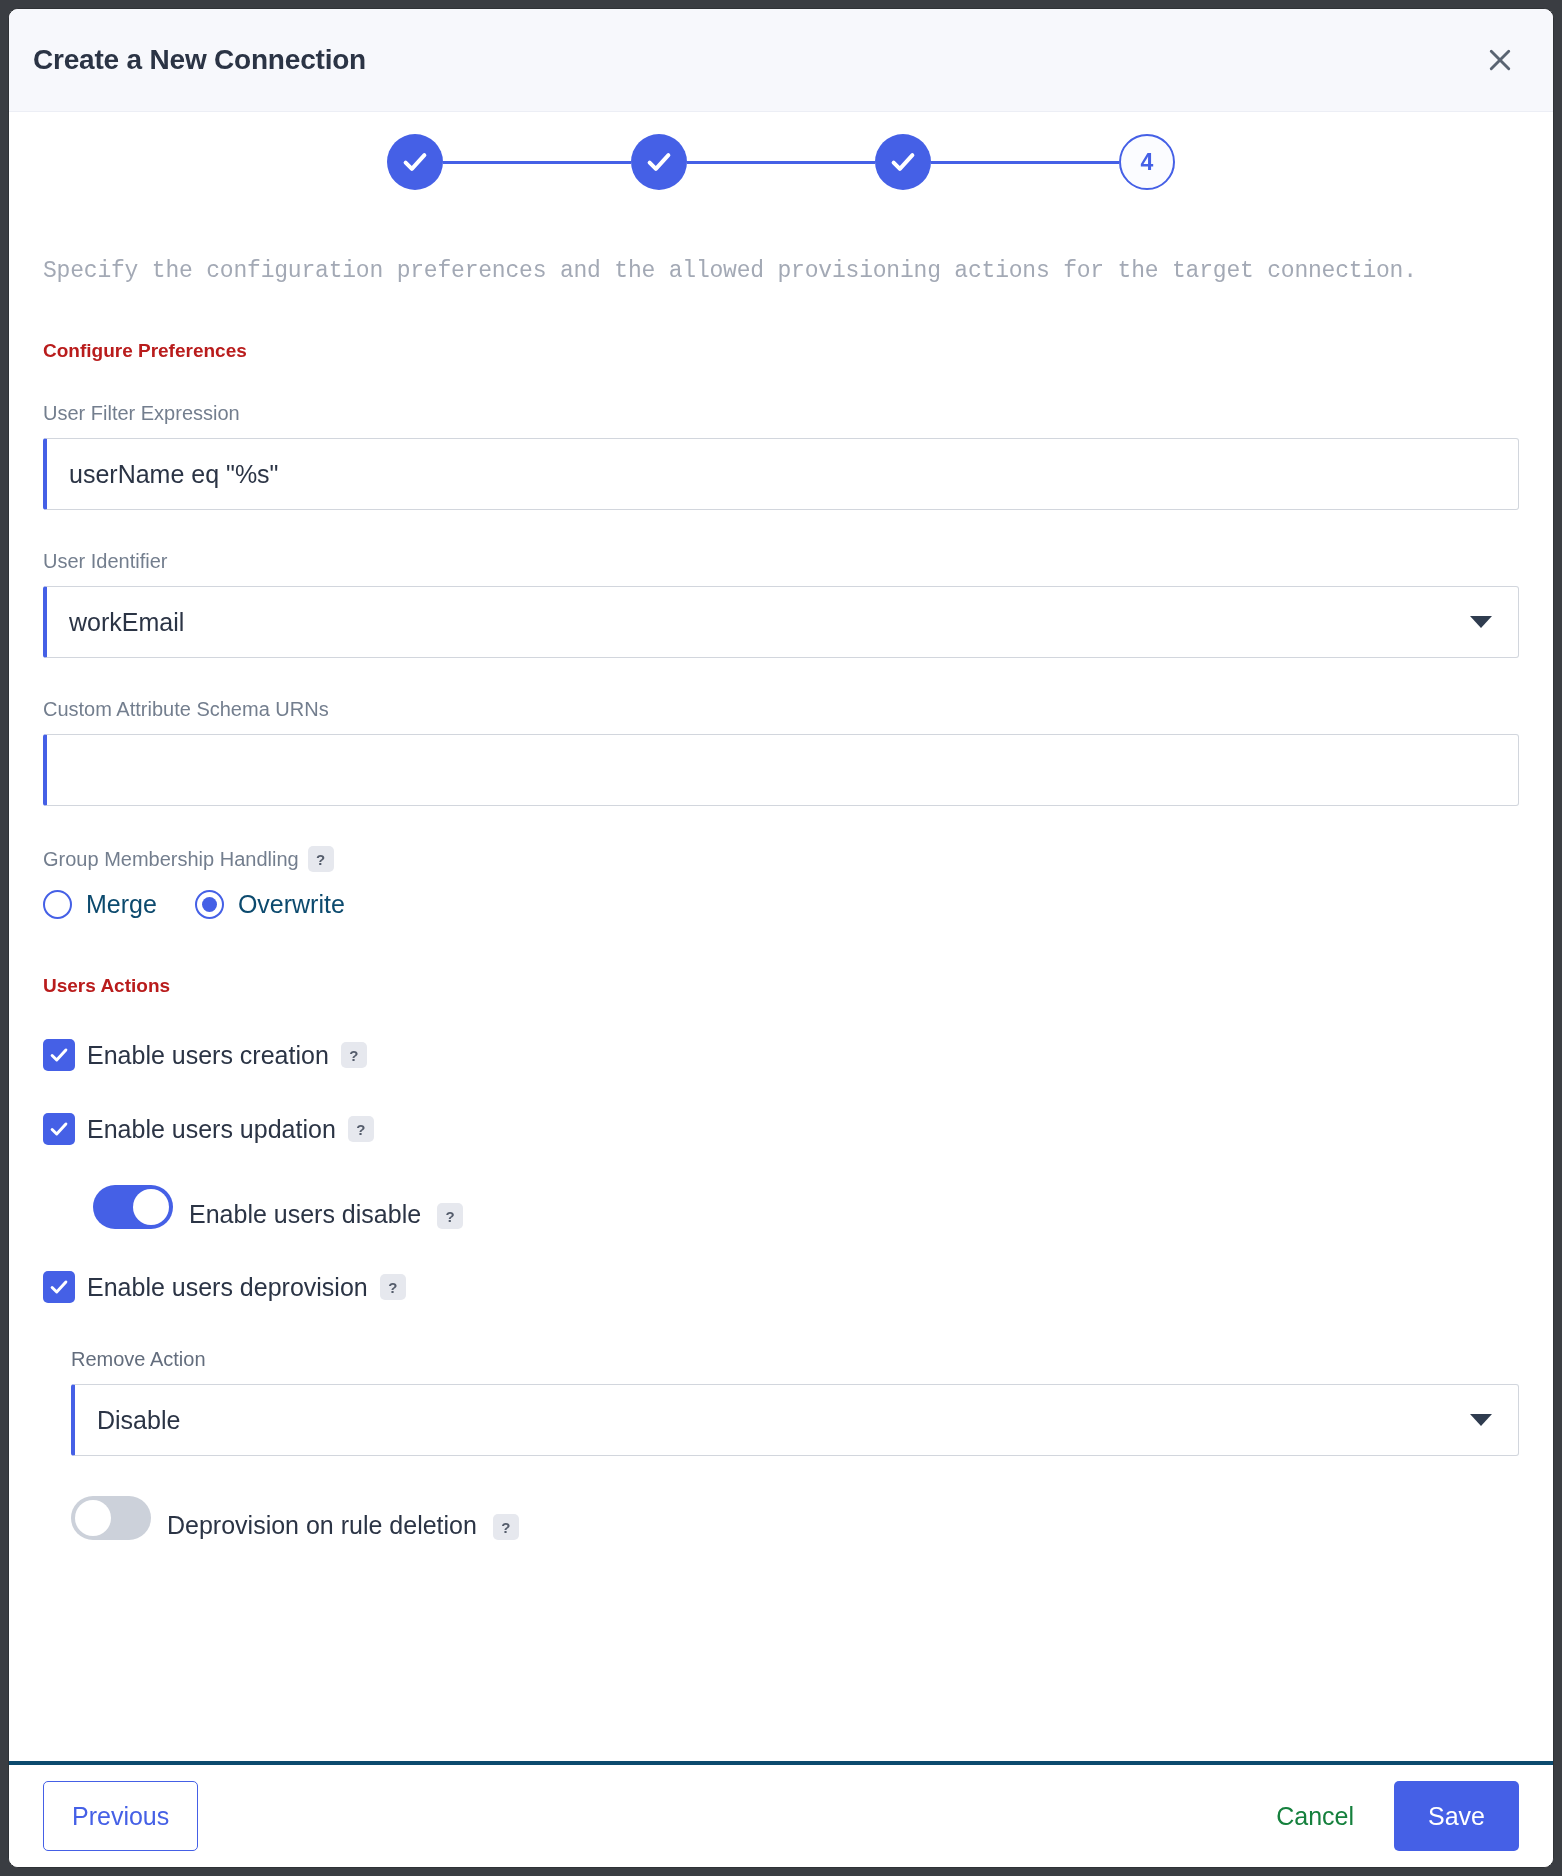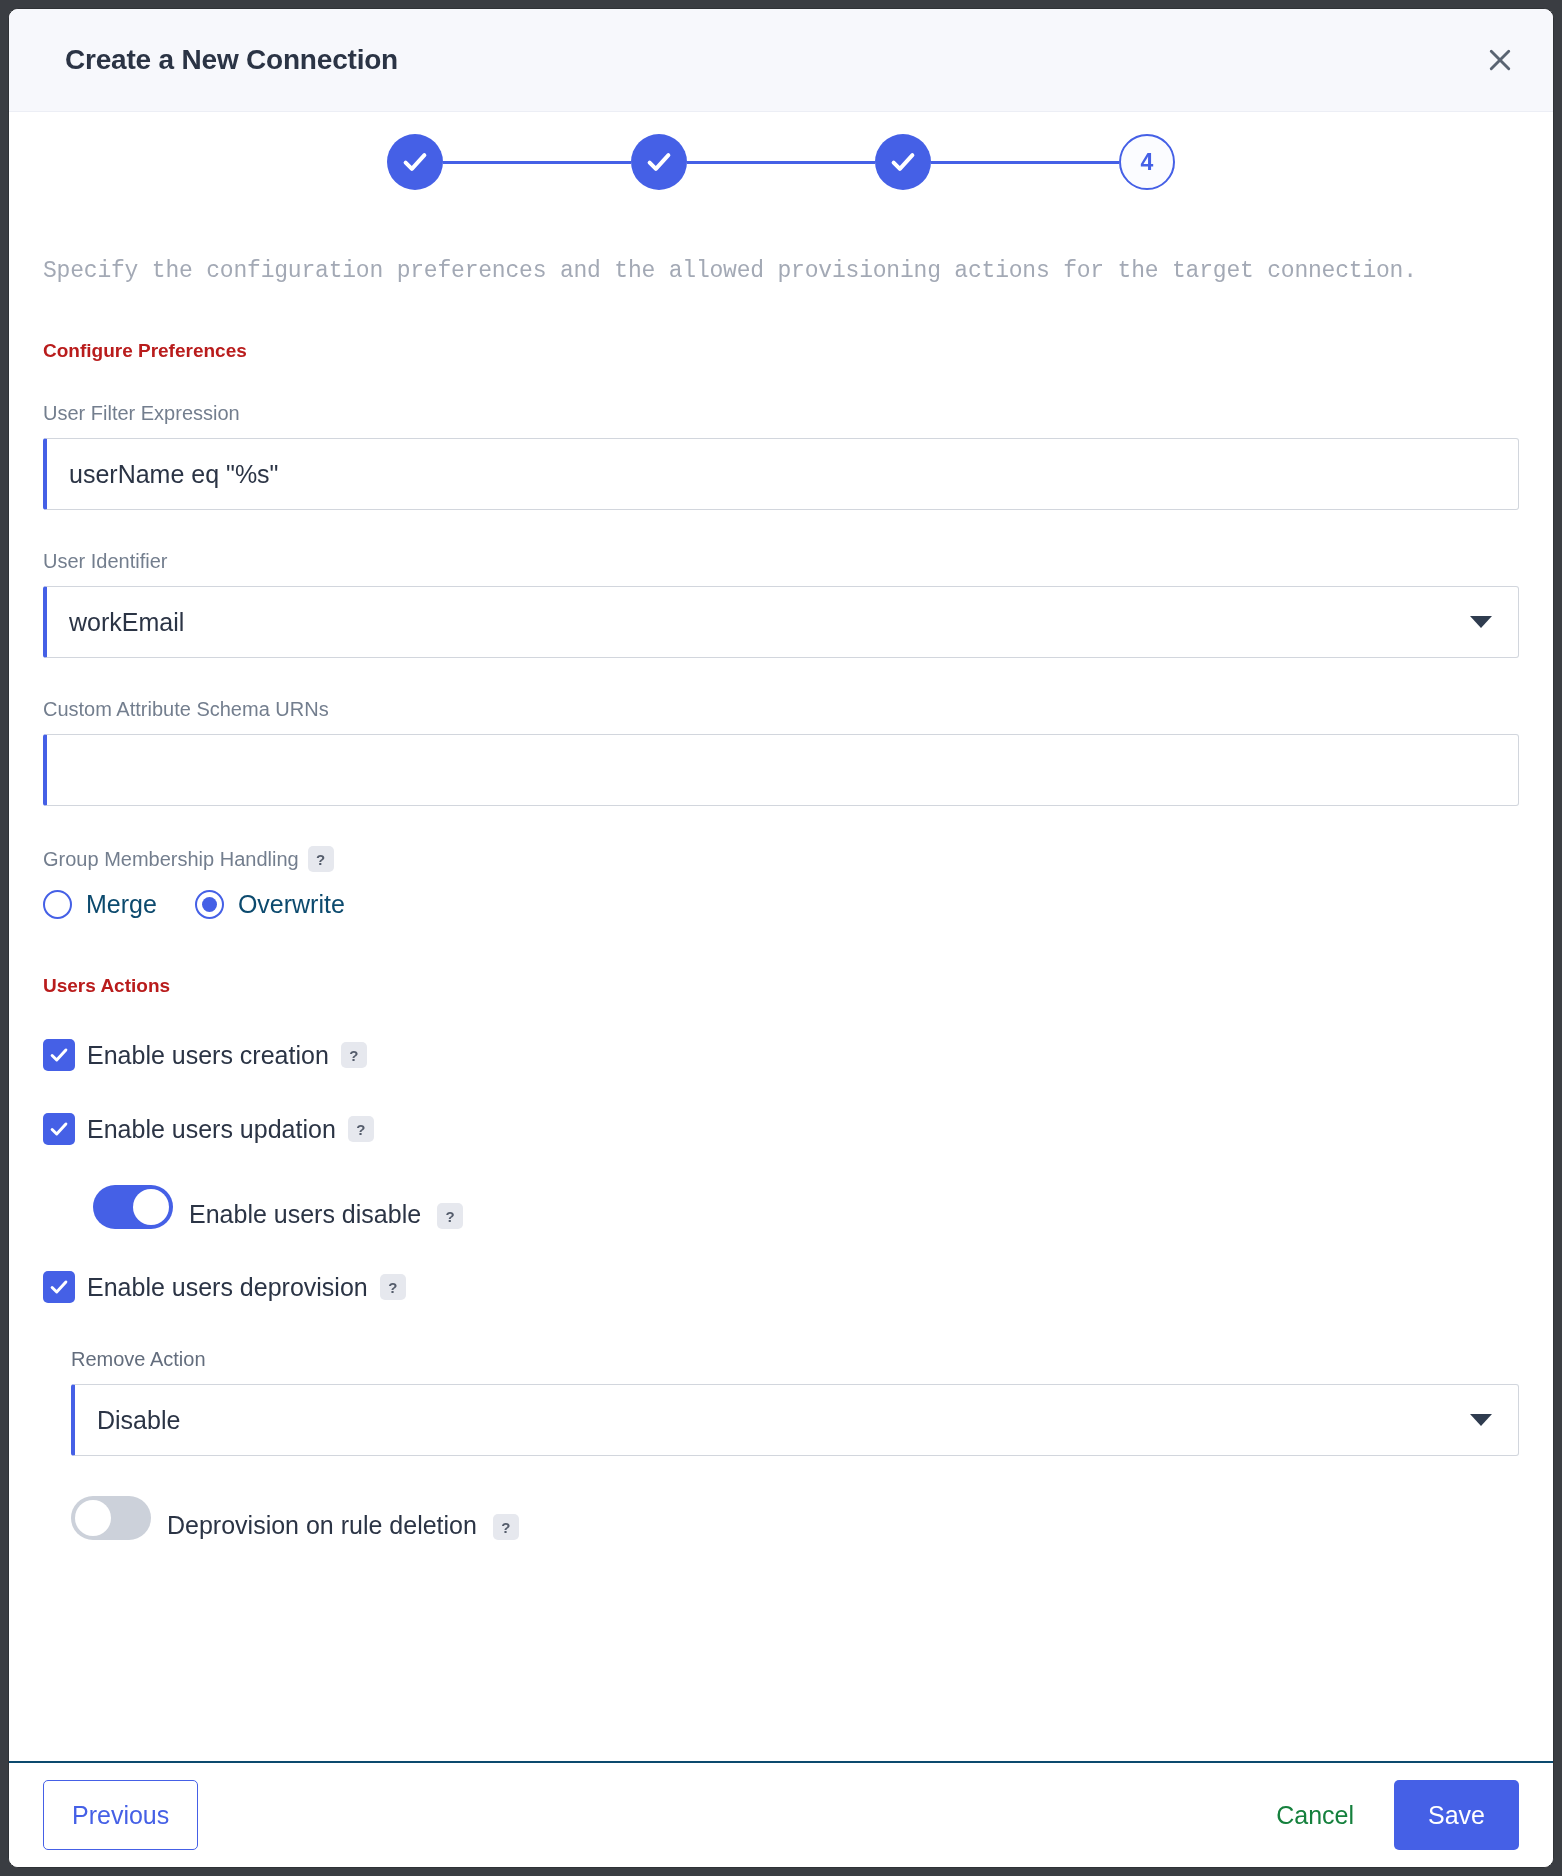--- a/index.html
+++ b/index.html
@@ -28,21 +28,21 @@
 
   
   .modal-header {
     height: 103px;
     min-height: 103px;
     background: #f7f8fc;
     border-bottom: 1px solid #eceef5;
     display: flex;
     align-items: center;
     justify-content: space-between;
-    padding: 0 30px 0 56px;
+    padding: 0 30px 0 24px;
   }
   .modal-title {
     font-size: 28px;
     font-weight: bold;
     color: #2b3445;
     letter-spacing: -0.2px;
   }
   .close-btn {
     width: 46px; height: 46px;
     display: flex; align-items: center; justify-content: center;
@@ -246,21 +246,21 @@
   .indent-1 { margin-left: 50px; }
   .indent-2 { margin-left: 28px; }
 
   .sub-field { margin-top: 45px; margin-left: 28px; width: calc(100% - 28px); }
   .sub-field .field-label { font-size: 20px; color: #636d7d; }
 
   
   .modal-footer {
     height: 106px;
     min-height: 106px;
-    border-top: 2px solid #0c4a6e;
+    border-top: 4px solid #0c4a6e;
     display: flex;
     align-items: center;
     justify-content: space-between;
     padding: 0 34px;
     background: #fff;
   }
   .btn {
     font-family: "Liberation Sans", sans-serif;
     cursor: pointer;
     border: none;

